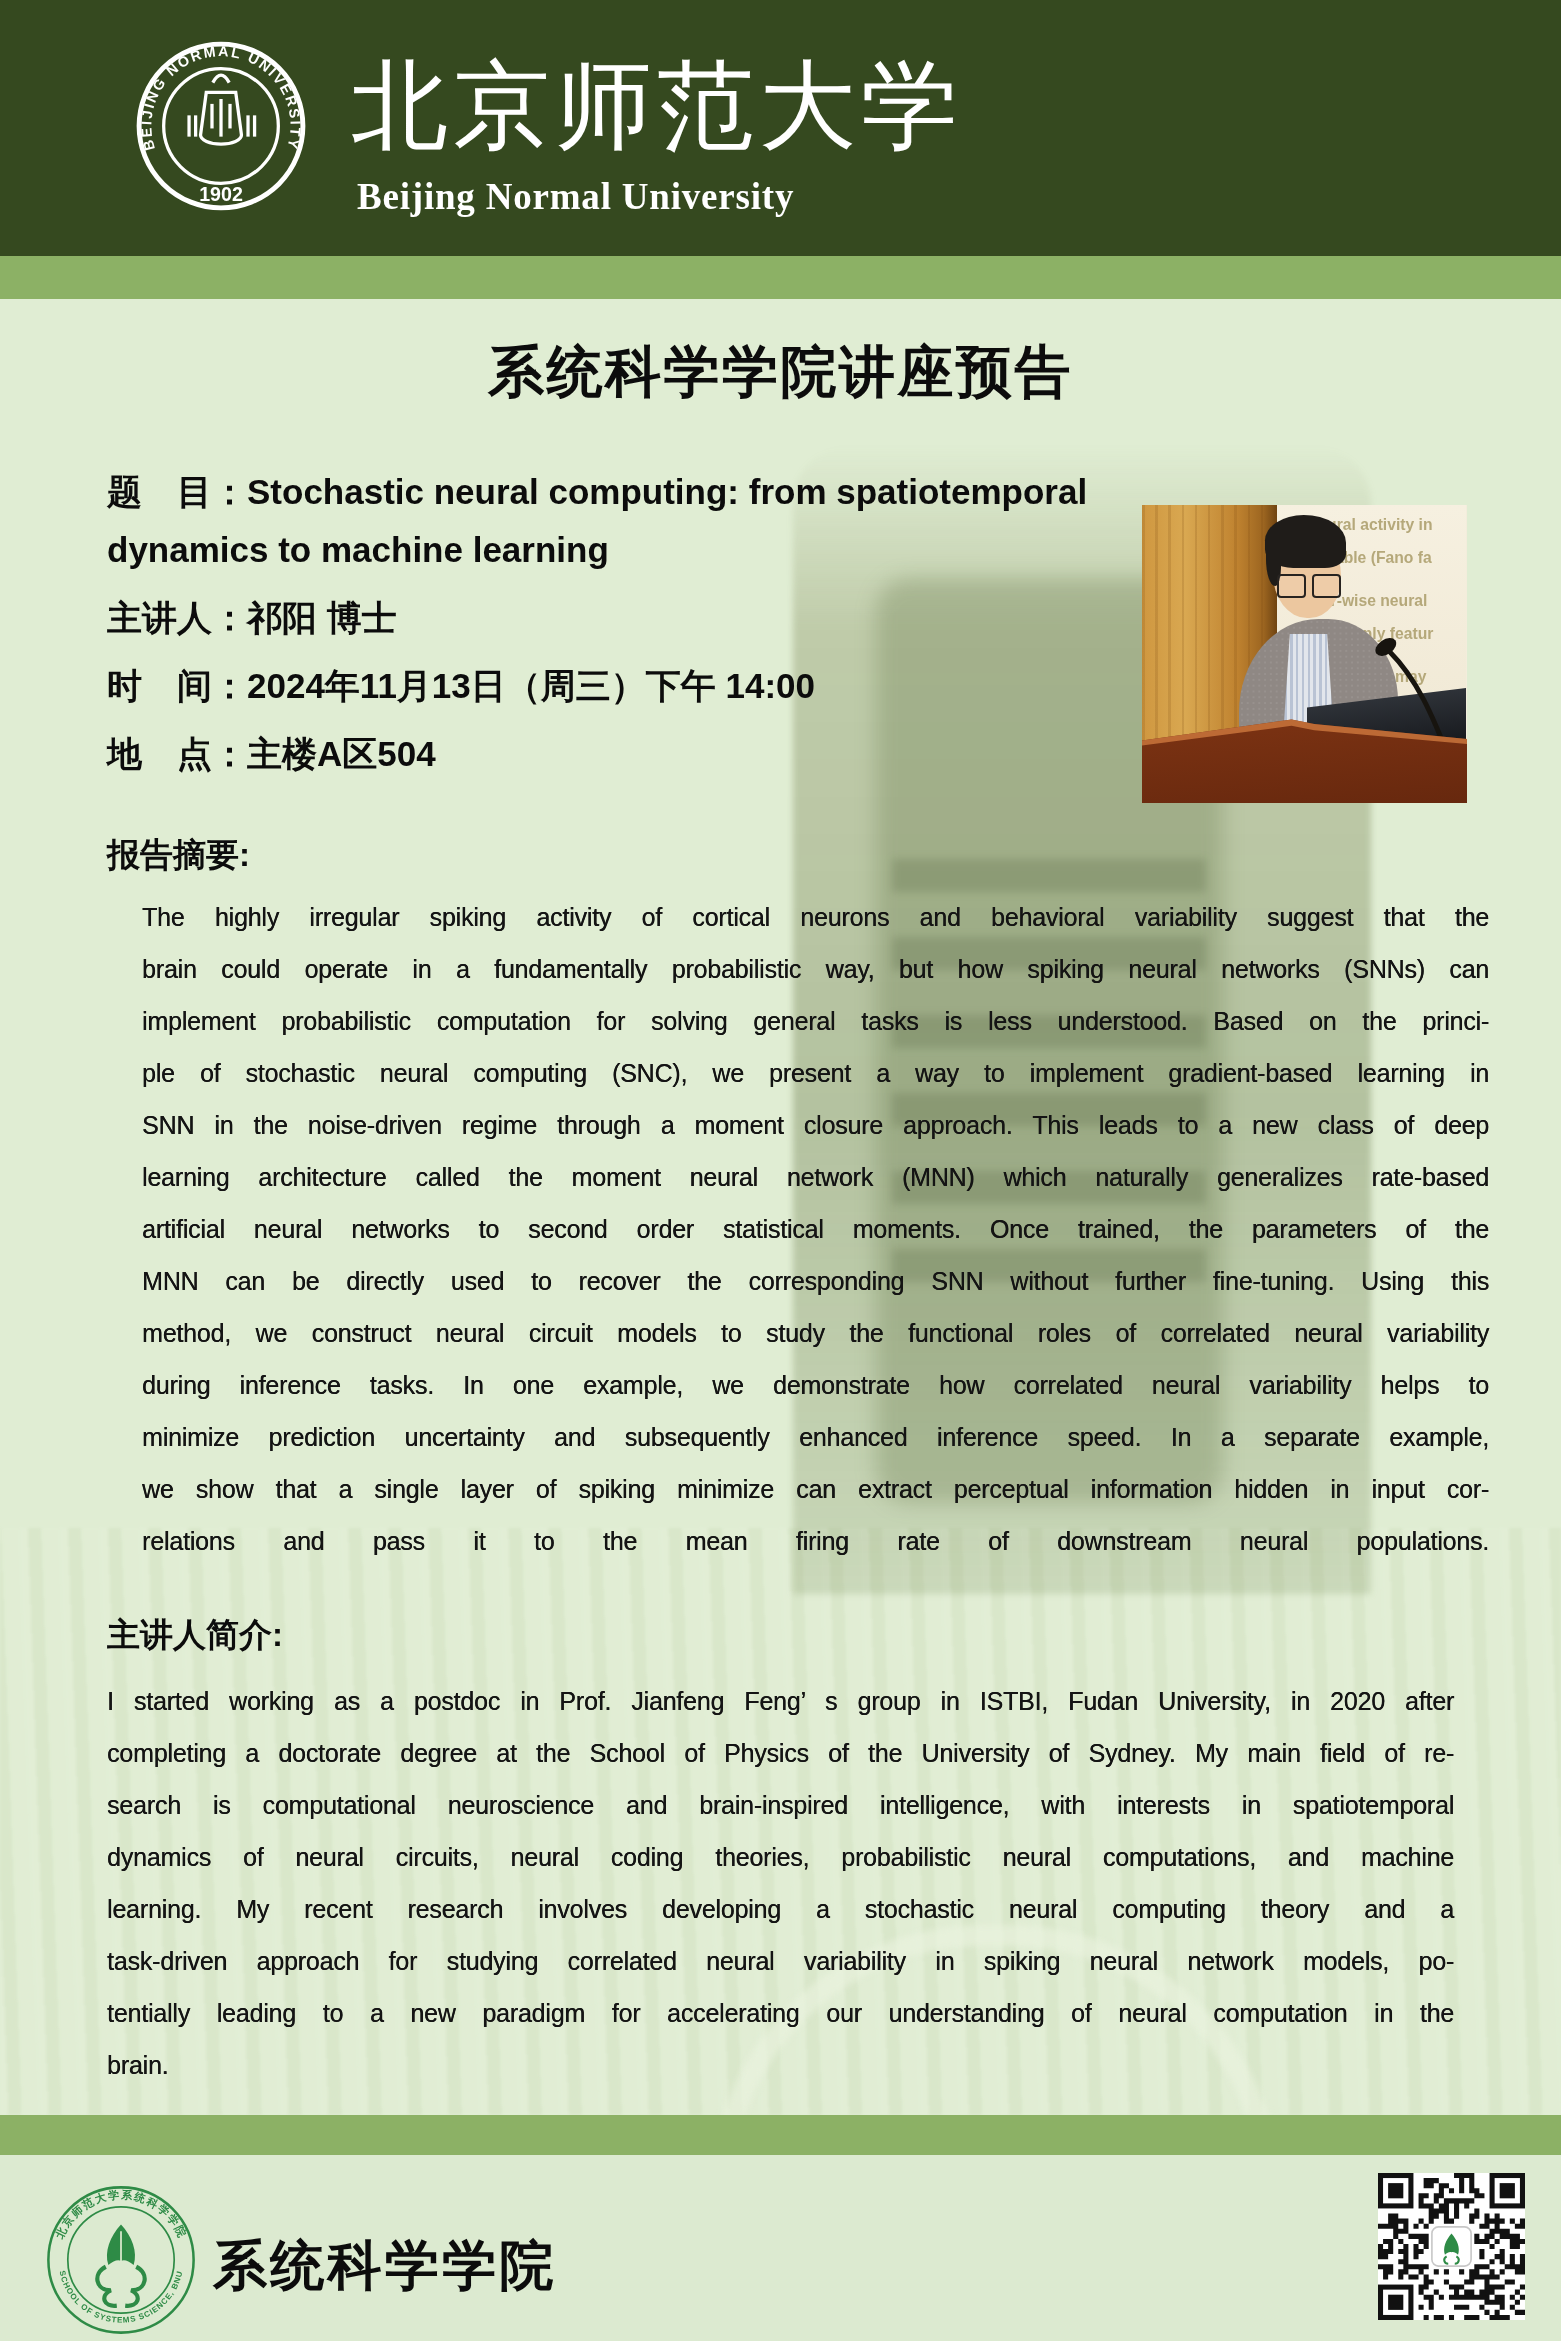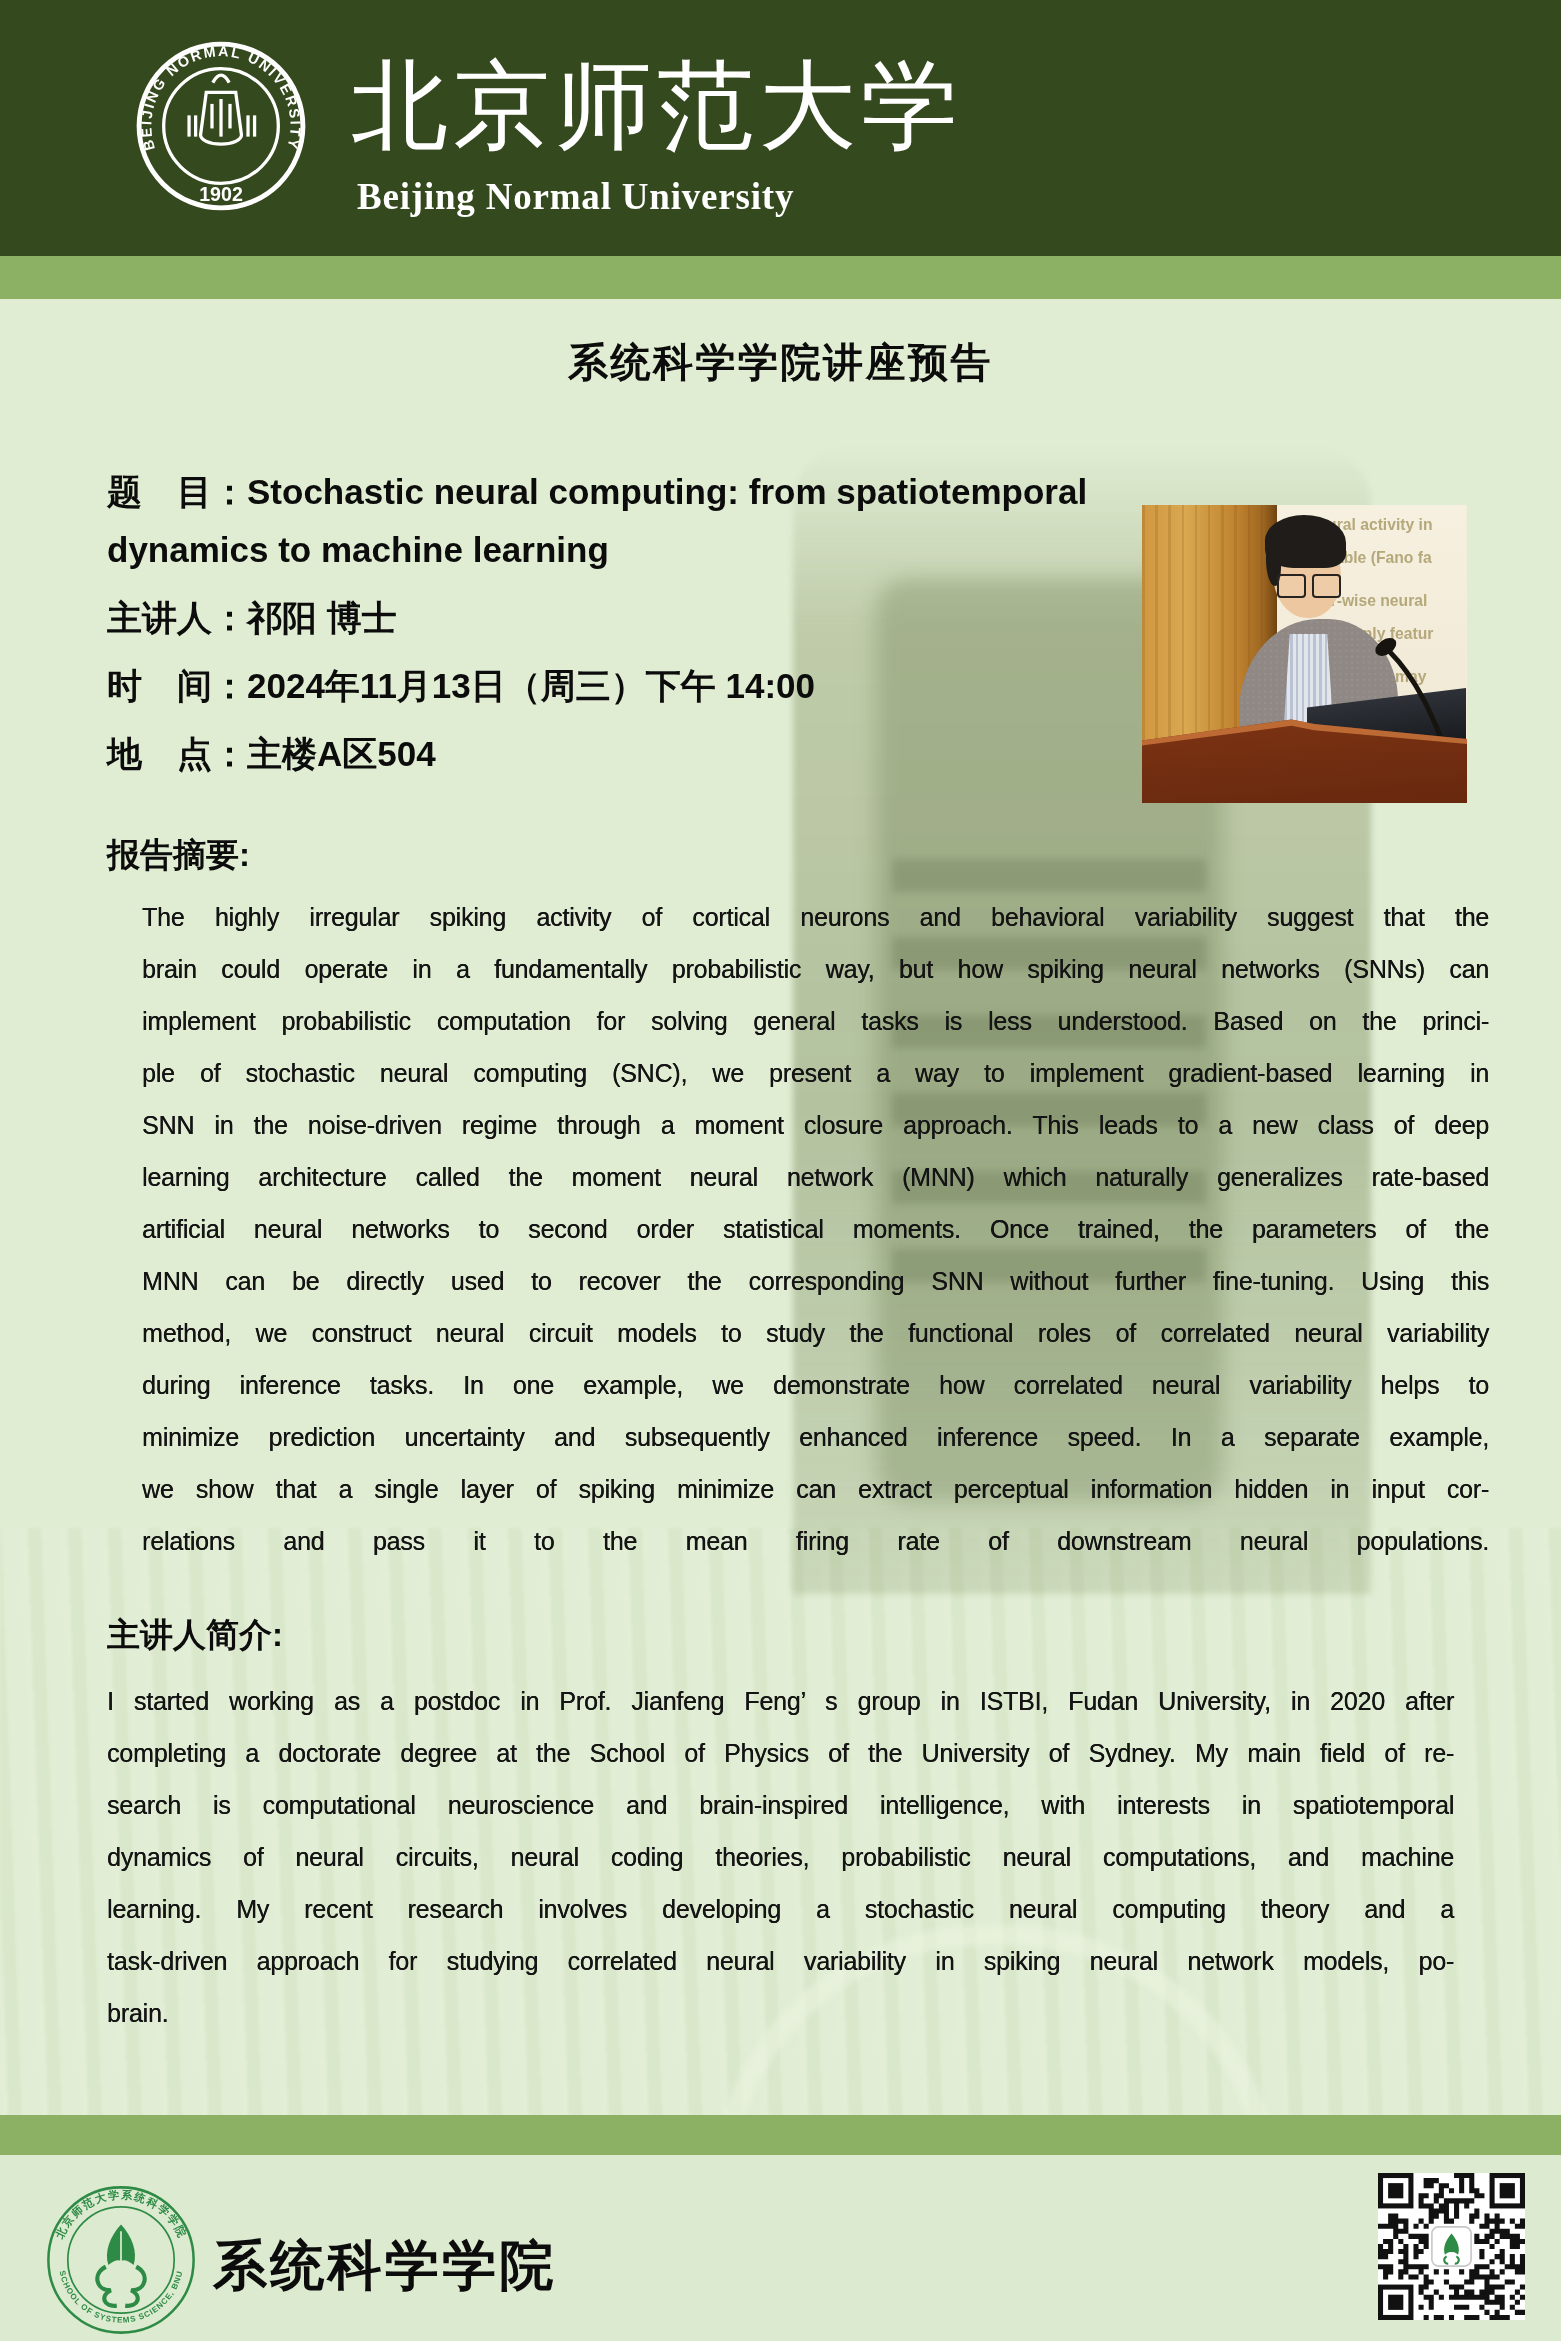--- a/index.html
+++ b/index.html
@@ -23,21 +23,21 @@
   .seal{position:absolute;left:135px;top:40px;width:172px;height:172px;}
   .calligraphy{position:absolute;left:351px;top:48px;font-size:97px;font-weight:400;color:#fff;
     letter-spacing:5px;line-height:1.2;}
   .univ-en{position:absolute;left:357px;top:175px;font-family:"Liberation Serif",serif;font-weight:700;
     font-size:37px;color:#fff;letter-spacing:0.8px;}
   .band{position:absolute;left:0;width:1561px;background:#8cb165;z-index:2;}
   .band.top{top:256px;height:43px;}
   .band.bottom{top:2115px;height:40px;}
   
   .page-title{position:absolute;left:0;top:335px;width:1561px;text-align:center;z-index:2;
-    font-size:40px;font-weight:700;letter-spacing:2.5px;color:#0c0c0c;}
+    font-size:56px;font-weight:700;letter-spacing:2.5px;color:#0c0c0c;}
   
   .details{position:absolute;left:107px;top:463px;width:1041px;z-index:2;}
   .detail-line{font-size:35px;font-weight:700;line-height:58px;white-space:nowrap;color:#0c0c0c;}
   .detail-item{margin-top:10px;}
   .detail-item:first-child{margin-top:0;}
   
   .photo{position:absolute;left:1142px;top:505px;width:325px;height:298px;overflow:hidden;z-index:2;
     background:#f3eddc;}
   .photo *{position:absolute;}
   .ph-wood{left:0;top:0;width:135px;height:298px;
@@ -189,20 +189,21 @@
   </div>
 
   <div class="sec-heading bio-h">主讲人简介:</div>
   <div class="para bio">
     <div class="jline">I started working as a postdoc in Prof. Jianfeng Feng’ s group in ISTBI, Fudan University, in 2020 after</div>
     <div class="jline">completing a doctorate degree at the School of Physics of the University of Sydney. My main field of re-</div>
     <div class="jline">search is computational neuroscience and brain-inspired intelligence, with interests in spatiotemporal</div>
     <div class="jline">dynamics of neural circuits, neural coding theories, probabilistic neural computations, and machine</div>
     <div class="jline">learning. My recent research involves developing a stochastic neural computing theory and a</div>
     <div class="jline">task-driven approach for studying correlated neural variability in spiking neural network models, po-</div>
+    <div class="jline">tentially leading to a new paradigm for accelerating our understanding of neural computation in the</div>
     <div class="jline jline-last">brain.</div>
   </div>
 
   <div class="band bottom"></div>
   <div class="footer-bg"></div>
 
   <svg class="school-seal" viewBox="0 0 180 180">
     <circle cx="90" cy="90" r="86" fill="none" stroke="#2e8b46" stroke-width="3"></circle>
     <circle cx="90" cy="90" r="63" fill="none" stroke="#2e8b46" stroke-width="2"></circle>
     <defs>

